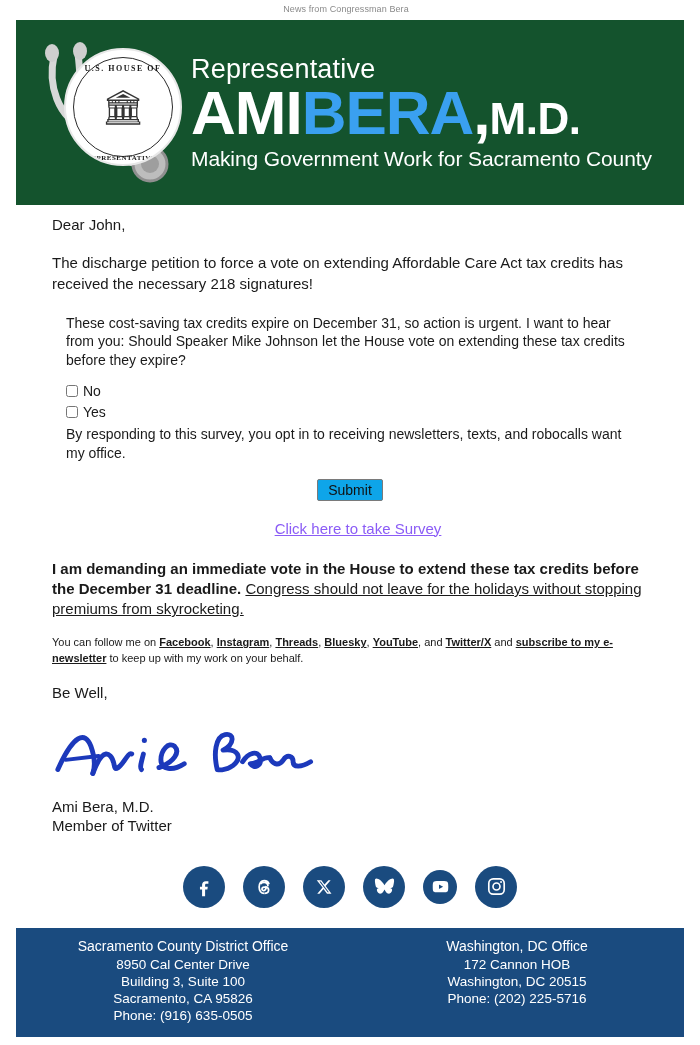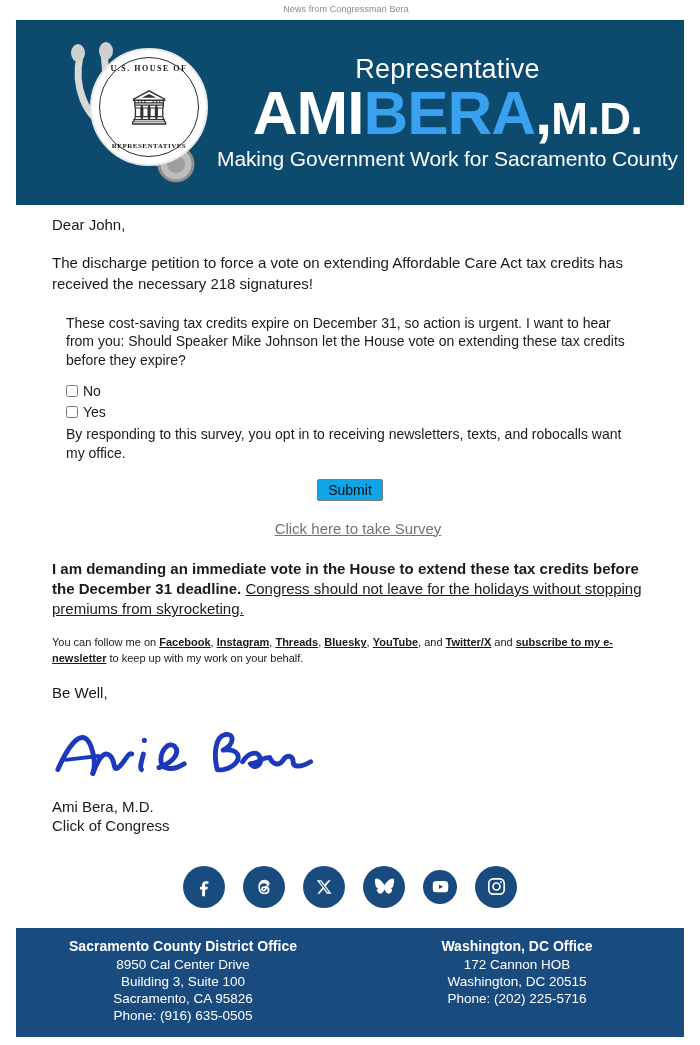--- a/index.html
+++ b/index.html
@@ -20,25 +20,24 @@
     color: #8a8a8a;
     padding: 4px 8px 6px 0;
     letter-spacing: 0.1px;
   }
   .wrap {
     width: 668px;
     margin: 0 auto;
   }
   
   .banner {
-    background: #0c4a6e;
+    background: #14532d;
     height: 185px;
     position: relative;
     overflow: hidden;
-    padding-left: 26px;
   }
   .banner-inner {
     display: flex;
     align-items: center;
     height: 100%;
   }
   .seal-area {
     width: 175px;
     height: 100%;
     position: relative;
@@ -70,21 +69,21 @@
     left: 0;
     width: 100%;
     text-align: center;
     font-size: 8px;
     font-weight: bold;
     color: #1a1a1a;
     letter-spacing: 1.5px;
     font-family: "Liberation Serif", serif;
   }
   .seal-text-top { top: 14px; }
-  .seal-text-bot { bottom: 14px; letter-spacing: 0.5px; font-size: 7px;}
+  .seal-text-bot { bottom: 2px; letter-spacing: 0.5px; font-size: 7px;}
   .seal-eagle {
     position: absolute;
     left: 50%;
     top: 50%;
     transform: translate(-50%, -50%);
     font-size: 34px;
     color: #333;
     line-height: 1;
   }
   .stetho {
@@ -92,21 +91,20 @@
     left: 10px;
     top: 18px;
     width: 160px;
     height: 150px;
     pointer-events: none;
   }
   .title-area {
     flex: 1;
     padding-right: 18px;
     color: #fff;
-    text-align: center;
   }
   .rep-line {
     font-size: 27px;
     font-weight: normal;
     letter-spacing: 0.2px;
     margin-bottom: -4px;
     font-family: "Liberation Sans", sans-serif;
   }
   .name-line {
     font-size: 62px;
@@ -163,21 +161,21 @@
     font-size: 14px;
     padding: 2px 10px;
     border: 1px solid #7a7a7a;
     background: #0ea5e9;
     color: #111;
     border-radius: 2px;
     cursor: pointer;
   }
   .survey-link-row { text-align: center; margin: 0 0 20px 0; }
   .survey-link {
-    color: #737373;
+    color: #8b5cf6;
     font-size: 15px;
     text-decoration: underline;
     margin-left: 16px;
   }
   .demand {
     font-size: 15px;
     line-height: 1.35;
     margin: 0 0 18px 0;
   }
   .demand b { font-weight: bold; }
@@ -222,21 +220,21 @@
     color: #ffffff;
     display: flex;
     padding: 10px 0 12px 0;
   }
   .office {
     flex: 1;
     text-align: center;
     font-size: 13.5px;
     line-height: 1.28;
   }
-  .office .oname { font-weight: bold; font-size: 14px; }
+  .office .oname { font-weight: normal; font-size: 14px; }
 </style>
 </head>
 <body>
 
 <div class="preheader">News from Congressman Bera</div>
 
 <div class="wrap">
 
   <div class="banner">
     <div class="banner-inner">
@@ -315,21 +313,21 @@
         <circle cx="95" cy="22" r="2.6" fill="#1c39bb" stroke="none"></circle>
         <path d="M110 50 C126 44, 132 34, 126 28 C120 23, 112 32, 112 42 C112 52, 124 54, 136 46" stroke-width="5"></path>
         <path d="M170 52 C166 36, 168 18, 178 16 C188 14, 188 26, 176 32 C192 30, 196 40, 186 48 C178 54, 170 52, 170 52" stroke-width="5"></path>
         <path d="M196 44 C202 34, 212 32, 214 40 C216 48, 208 52, 204 46 C212 46, 218 38, 224 40" stroke-width="5"></path>
         <path d="M224 40 C228 48, 234 48, 238 42 C242 36, 248 38, 248 44 C248 50, 256 50, 266 44" stroke-width="5"></path>
       </g>
     </svg>
 
     <p class="signoff">
       <span>Ami Bera, M.D.</span><br>
-      <span>Click of Congress</span>
+      <span>Member of Twitter</span>
     </p>
   </div>
 
   <div class="social">
     <a href="#" class="sicon">
       <svg width="22" height="22" viewBox="0 0 24 24" fill="#fff">
           <path d="M14.5 8.5h2.3V5.6h-2.8c-2.6 0-4.1 1.5-4.1 4v2.1H7.6v3h2.3V22h3.3v-7.3h2.5l.4-3h-2.9v-1.7c0-.9.4-1.5 1.3-1.5z"></path>
         </svg>
     </a>
     <a href="#" class="sicon">

